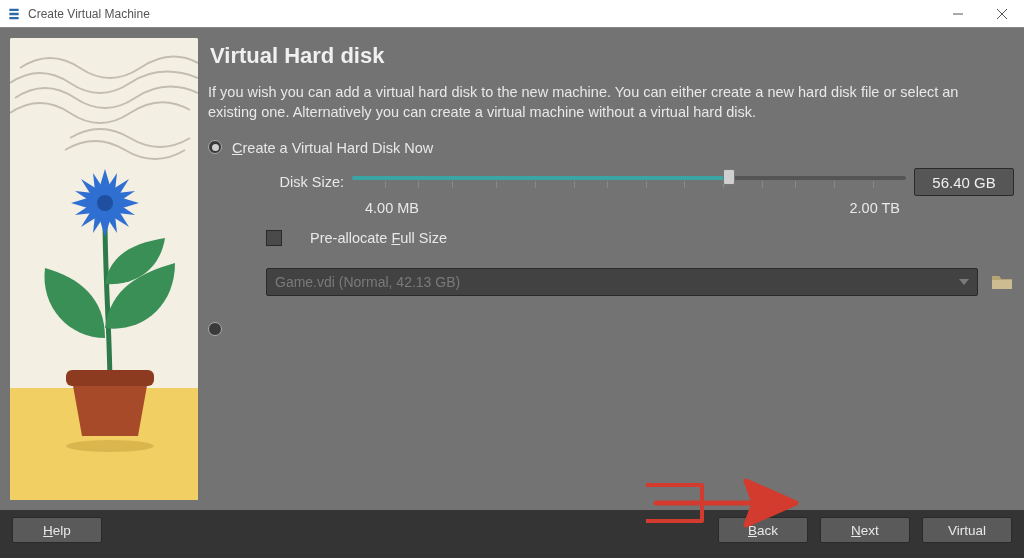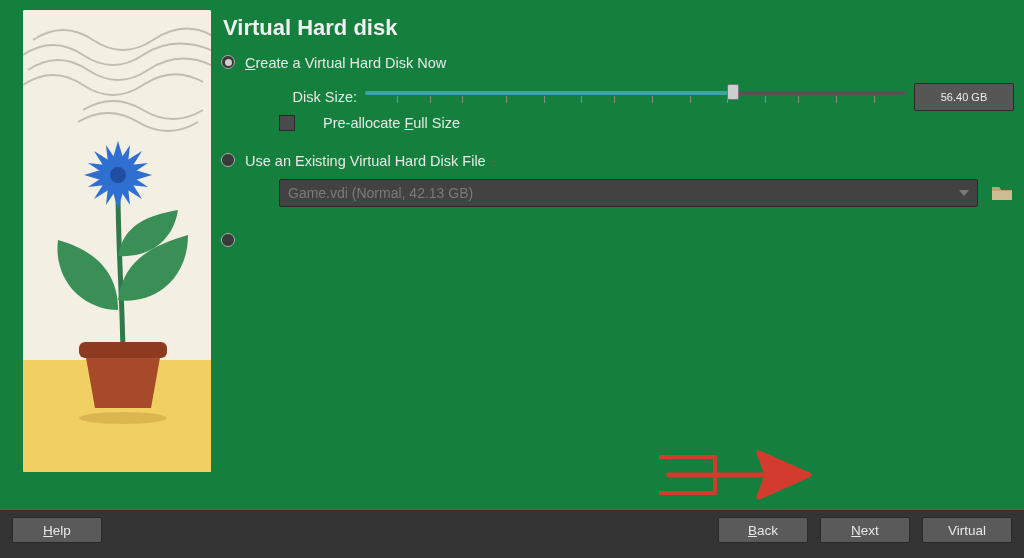--- a/index.html
+++ b/index.html
@@ -19,21 +19,21 @@
     color:#1f4f8f;
   }
   .titlebar .spacer { flex:1; }
   .titlebar .win-btn {
     width:44px; height:28px; display:flex; align-items:center; justify-content:center; color:#555;
   }
   .titlebar .win-btn svg { stroke:#555; }
 
   
   .client {
-    flex:1; display:flex; background:#15803d; padding:10px 10px 0 23px; gap:10px;
+    flex:1; display:flex; background:#737373; padding:10px 10px 0 10px; gap:10px;
   }
 
   
   .illustration {
     width:188px; height:462px; background:#f4efe3; border-radius:2px; overflow:hidden; position:relative;
     flex-shrink:0;
   }
 
   
   .panel {
@@ -69,21 +69,21 @@
   }
   .tick {
     position:absolute; top:12px; width:1px; height:7px; background:#888;
   }
   .slider-thumb {
     position:absolute; top:0px; width:12px; height:16px; background:#cfcfcf; border:1px solid #777; border-radius:2px;
     left:68%; transform:translateX(-50%);
   }
   .size-value {
     width:100px; height:28px; background:#565656; border:1px solid #2a2a2a; color:#eee;
-    display:flex; align-items:center; justify-content:center; font-size:11px; border-radius:2px;
+    display:flex; align-items:center; justify-content:center; font-size:15px; border-radius:2px;
   }
   .range-labels { display:flex; justify-content:space-between; padding-left:99px; padding-right:114px; color:#e8e8e8; font-size:14.5px; margin-bottom:14px; }
 
   .check-row { display:flex; align-items:center; gap:28px; margin-bottom:22px; }
   .checkbox {
     width:16px; height:16px; background:#4a4a4a; border:1px solid #2a2a2a;
   }
   .check-label { font-size:14.5px; color:#e8e8e8; }
   .check-label .ul { text-decoration:underline; }
 
@@ -114,20 +114,40 @@
 
   .annotation-arrow {
     position:absolute; pointer-events:none;
   }
 </style>
 </head>
 <body>
 
 <div class="window">
 
+  <div class="titlebar">
+    <span class="app-icon">
+      <svg width="14" height="14" viewBox="0 0 24 24">
+          <path fill="#2b6aa8" d="M4 3h16v4H4zM4 10h16v4H4zM4 17h16v4H4z"></path>
+        </svg>
+    </span>
+    <span>Create Virtual Machine</span>
+    <div class="spacer"></div>
+    <div class="win-btn">
+      <svg width="10" height="10" viewBox="0 0 10 10">
+          <line x1="0" y1="5" x2="10" y2="5" stroke-width="1"></line>
+        </svg>
+    </div>
+    <div class="win-btn">
+      <svg width="10" height="10" viewBox="0 0 10 10">
+          <line x1="0" y1="0" x2="10" y2="10" stroke-width="1"></line>
+          <line x1="10" y1="0" x2="0" y2="10" stroke-width="1"></line>
+        </svg>
+    </div>
+  </div>
 
   <div class="client">
 
     <div class="illustration">
       <svg width="188" height="462" viewBox="0 0 188 462">
 
         <rect x="0" y="0" width="188" height="462" fill="#f4efe3"></rect>
 
         <rect x="0" y="350" width="188" height="112" fill="#f2cf62"></rect>
 
@@ -172,20 +192,21 @@
         </g>
 
         <path d="M62 342 L138 342 L128 398 L72 398 Z" fill="#a74a2a"></path>
         <rect x="56" y="332" width="88" height="16" rx="6" fill="#8c3a20"></rect>
         <ellipse cx="100" cy="408" rx="44" ry="6" fill="#d8b24c" opacity="0.9"></ellipse>
       </svg>
     </div>
 
     <div class="panel">
       <h1>Virtual Hard disk</h1>
+      <p class="desc">If you wish you can add a virtual hard disk to the new machine. You can either create a new hard disk file or select an existing one. Alternatively you can create a virtual machine without a virtual hard disk.</p>
 
       <div class="opt-row">
         <span class="radio selected"></span>
         <span class="opt-label">
           <span class="ul">C</span><span>reate a Virtual Hard Disk Now</span>
         </span>
       </div>
 
       <div class="section-body">
         <div class="disk-size-row">
@@ -203,33 +224,33 @@
             <div class="tick" style="left:60%"></div>
             <div class="tick" style="left:67%"></div>
             <div class="tick" style="left:74%"></div>
             <div class="tick" style="left:80%"></div>
             <div class="tick" style="left:87%"></div>
             <div class="tick" style="left:94%"></div>
             <div class="slider-thumb"></div>
           </div>
           <div class="size-value">56.40 GB</div>
         </div>
+        <div class="range-labels">
+          <span>4.00 MB</span>
+          <span>2.00 TB</span>
+        </div>
 
         <div class="check-row">
           <span class="checkbox"></span>
           <span class="check-label">
             <span>Pre-allocate </span><span class="ul">F</span><span>ull Size</span>
           </span>
         </div>
       </div>
 
-      <div class="opt-row">
-        <span class="radio"></span>
-        <span class="opt-label">Use an Existing Virtual Hard Disk File</span>
-      </div>
       <div class="existing-row">
         <div class="combo">
           <span>Game.vdi (Normal, 42.13 GB)</span>
           <span class="chev"></span>
         </div>
         <div class="folder-btn">
           <svg width="22" height="18" viewBox="0 0 22 18">
             <path d="M1 3 L8 3 L10 6 L21 6 L21 16 L1 16 Z" fill="#cdbb92"></path>
             <path d="M1 3 L8 3 L10 6 L21 6 L21 7 L1 7 Z" fill="#b8a574"></path>
           </svg>

